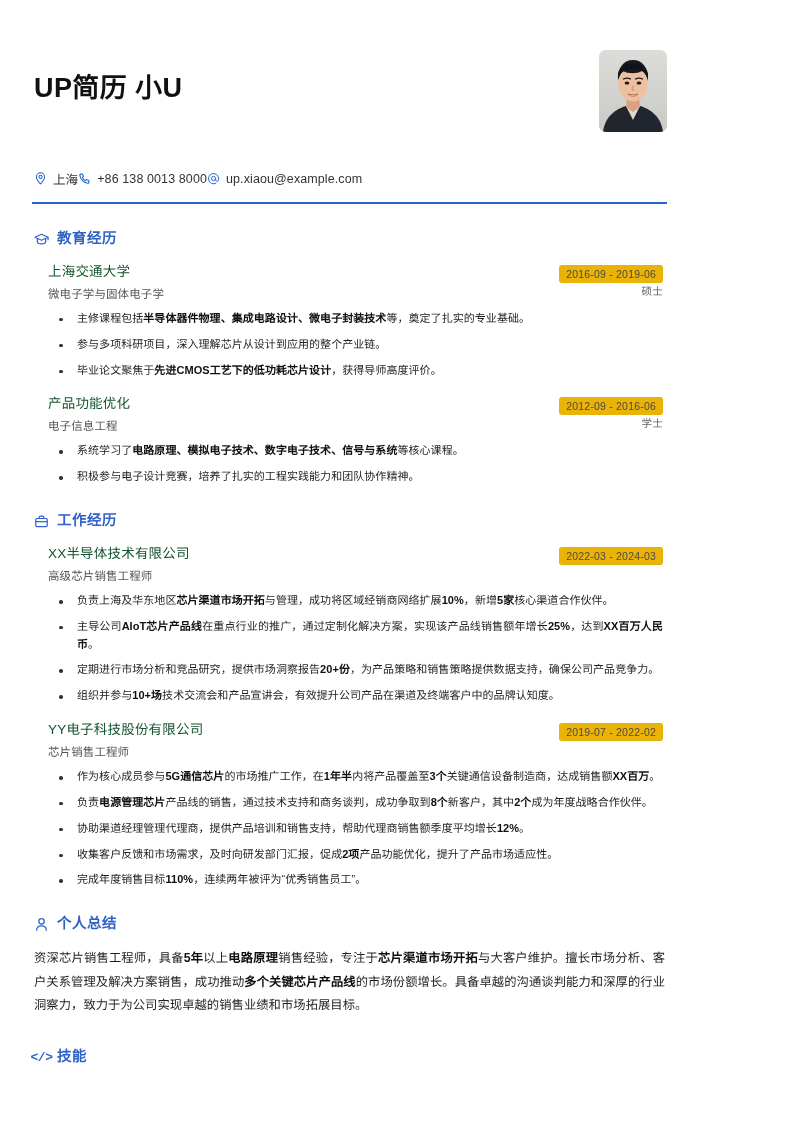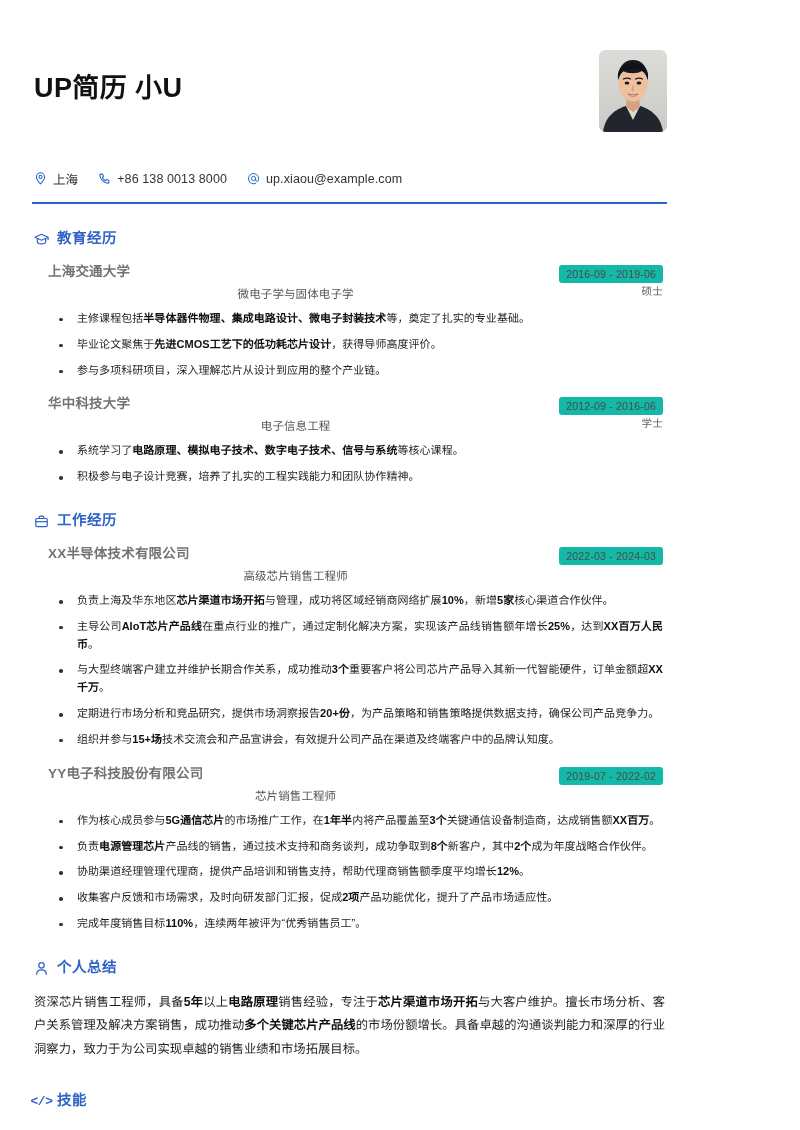--- a/index.html
+++ b/index.html
@@ -52,21 +52,20 @@
     position: relative;
     background: #d8d9d6;
     margin-right: 2px;
   }
   .avatar svg { display: block; width: 100%; height: 100%; }
 
   
   .contact-row {
     display: flex;
     align-items: center;
-    gap: 20px;
     margin: 37px 0 0 4px;
     font-size: 12.5px;
     color: #333333;
     white-space: nowrap;
   }
   .contact-item {
     display: flex;
     align-items: center;
     gap: 6px;
   }
@@ -124,38 +123,37 @@
     gap: 16px;
   }
   .entry-left { flex: 1 1 auto; min-width: 0; }
   .entry-right {
     flex: 0 0 auto;
     text-align: right;
     padding-top: 1px;
   }
   .org {
     font-size: 13.5px;
-    font-weight: 700;
-    color: #737373;
+    font-weight: 400;
+    color: #14532d;
     line-height: 1.4;
     letter-spacing: 0.2px;
   }
   .role {
     font-size: 11.5px;
     color: #555555;
     margin-top: 4px;
     line-height: 1.4;
     letter-spacing: 0.1px;
-    text-align: center;
   }
   .date-badge {
     display: inline-block;
     font-size: 10.5px;
     color: #4a4a4a;
-    background: #14b8a6;
+    background: #eab308;
     border-radius: 3px;
     padding: 3px 7px;
     letter-spacing: 0.2px;
     white-space: nowrap;
   }
   .meta-sub {
     font-size: 10.5px;
     color: #666666;
     letter-spacing: 0.2px;
   }
@@ -294,28 +292,28 @@
         <div class="entry">
           <div class="entry-top">
             <div class="entry-left">
               <div class="org">上海交通大学</div>
               <div class="role">微电子学与固体电子学</div>
             </div>
             <div class="entry-right"><span class="date-badge">2016-09 - 2019-06</span><div class="meta-sub">硕士</div></div>
           </div>
           <ul class="bullets">
             <li>主修课程包括<b>半导体器件物理、集成电路设计、微电子封装技术</b>等，奠定了扎实的专业基础。</li>
+            <li>参与多项科研项目，深入理解芯片从设计到应用的整个产业链。</li>
             <li>毕业论文聚焦于<b>先进CMOS工艺下的低功耗芯片设计</b>，获得导师高度评价。</li>
-            <li>参与多项科研项目，深入理解芯片从设计到应用的整个产业链。</li>
           </ul>
         </div>
         <div class="entry">
           <div class="entry-top">
             <div class="entry-left">
-              <div class="org">华中科技大学</div>
+              <div class="org">产品功能优化</div>
               <div class="role">电子信息工程</div>
             </div>
             <div class="entry-right"><span class="date-badge">2012-09 - 2016-06</span><div class="meta-sub">学士</div></div>
           </div>
           <ul class="bullets">
             <li>系统学习了<b>电路原理、模拟电子技术、数字电子技术、信号与系统</b>等核心课程。</li>
             <li>积极参与电子设计竞赛，培养了扎实的工程实践能力和团队协作精神。</li>
           </ul>
         </div>
       </div>
@@ -334,23 +332,22 @@
           <div class="entry-top">
             <div class="entry-left">
               <div class="org">XX半导体技术有限公司</div>
               <div class="role">高级芯片销售工程师</div>
             </div>
             <div class="entry-right"><span class="date-badge">2022-03 - 2024-03</span></div>
           </div>
           <ul class="bullets">
             <li>负责上海及华东地区<b>芯片渠道市场开拓</b>与管理，成功将区域经销商网络扩展<b>10%</b>，新增<b>5家</b>核心渠道合作伙伴。</li>
             <li>主导公司<b>AIoT芯片产品线</b>在重点行业的推广，通过定制化解决方案，实现该产品线销售额年增长<b>25%</b>，达到<b>XX百万人民币</b>。</li>
-            <li>与大型终端客户建立并维护长期合作关系，成功推动<b>3个</b>重要客户将公司芯片产品导入其新一代智能硬件，订单金额超<b>XX千万</b>。</li>
             <li>定期进行市场分析和竞品研究，提供市场洞察报告<b>20+份</b>，为产品策略和销售策略提供数据支持，确保公司产品竞争力。</li>
-            <li>组织并参与<b>15+场</b>技术交流会和产品宣讲会，有效提升公司产品在渠道及终端客户中的品牌认知度。</li>
+            <li>组织并参与<b>10+场</b>技术交流会和产品宣讲会，有效提升公司产品在渠道及终端客户中的品牌认知度。</li>
           </ul>
         </div>
         <div class="entry">
           <div class="entry-top">
             <div class="entry-left">
               <div class="org">YY电子科技股份有限公司</div>
               <div class="role">芯片销售工程师</div>
             </div>
             <div class="entry-right"><span class="date-badge">2019-07 - 2022-02</span></div>
           </div>

